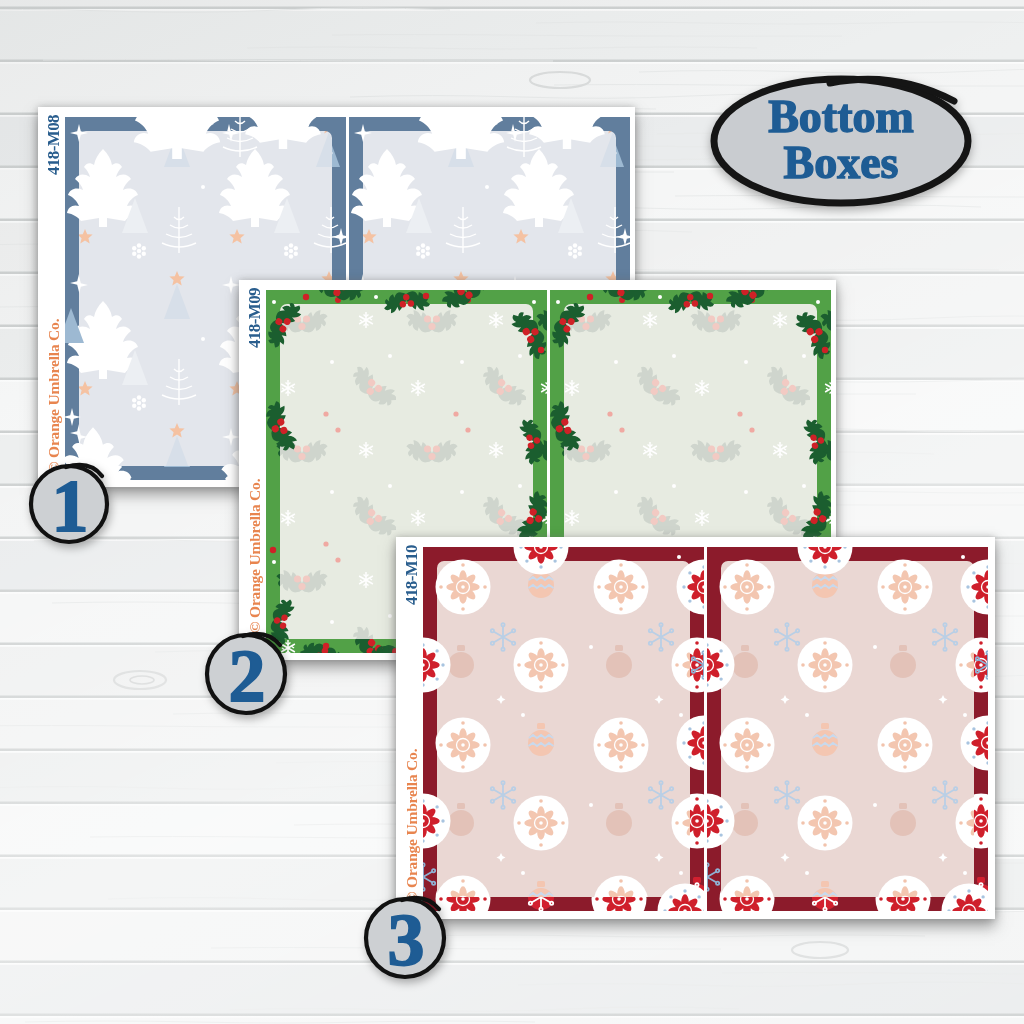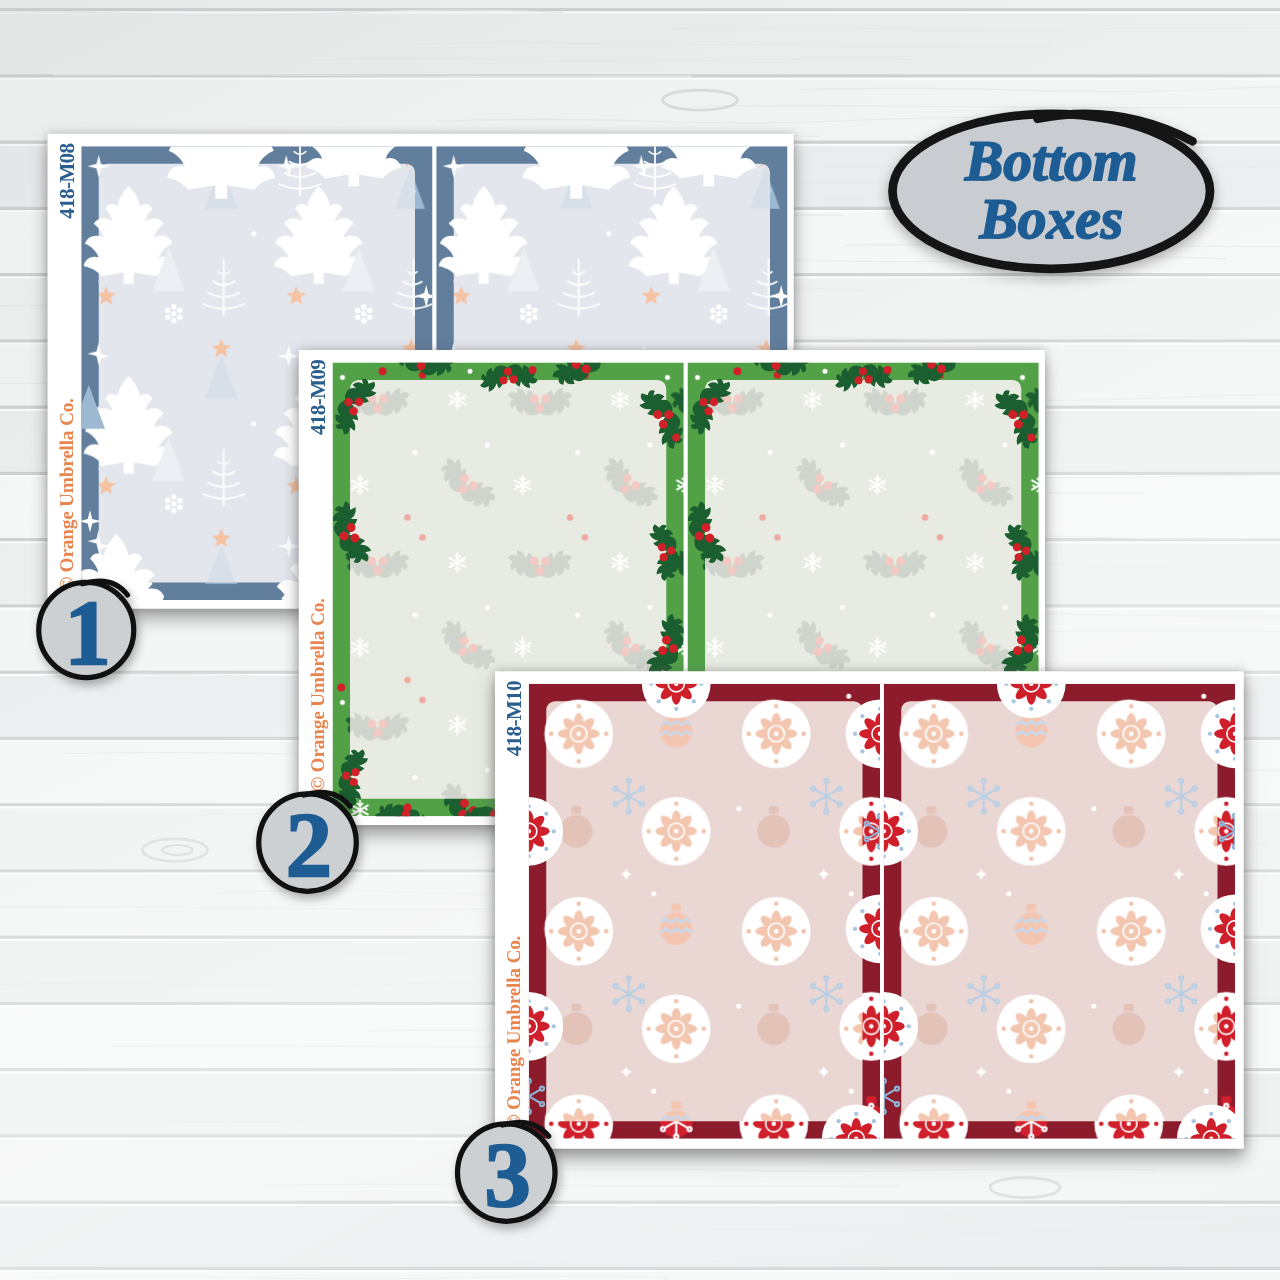--- a/index.html
+++ b/index.html
@@ -541,21 +541,21 @@
   </div>
   <div class="boxwrap" style="left:311px;">
     <svg width="281" height="364">
           <use href="#boxRed"></use>
         </svg>
   </div>
   <span class="sku" style="left:6px;top:68px;">418-M10</span>
   <span class="brand" style="left:7px;top:366px;">© Orange Umbrella Co.</span>
 </div>
 
-<div class="badge" style="left:705px;top:86px;z-index:4;font-style:italic;">
+<div class="badge" style="left:705px;top:74px;z-index:4;">
 <svg width="280" height="140" viewBox="0 0 280 140">
   <ellipse cx="136" cy="67" rx="127" ry="62" fill="#c9ccd0" stroke="#151515" stroke-width="7"></ellipse>
   <path d="M125,9 Q190,-4 249,27" fill="none" stroke="#151515" stroke-width="7" stroke-linecap="round"></path>
   <text x="136" y="58" text-anchor="middle" font-family="Liberation Serif, serif" font-weight="bold" font-size="46" fill="#1e5c94" stroke="#1e5c94" stroke-width="1.4">Bottom</text>
   <text x="136" y="104" text-anchor="middle" font-family="Liberation Serif, serif" font-weight="bold" font-size="46" fill="#1e5c94" stroke="#1e5c94" stroke-width="1.4">Boxes</text>
 </svg>
 </div>
 
 <div class="numc" style="left:24px;top:458px;z-index:5;">
 <svg width="92" height="92" viewBox="0 0 92 92">

